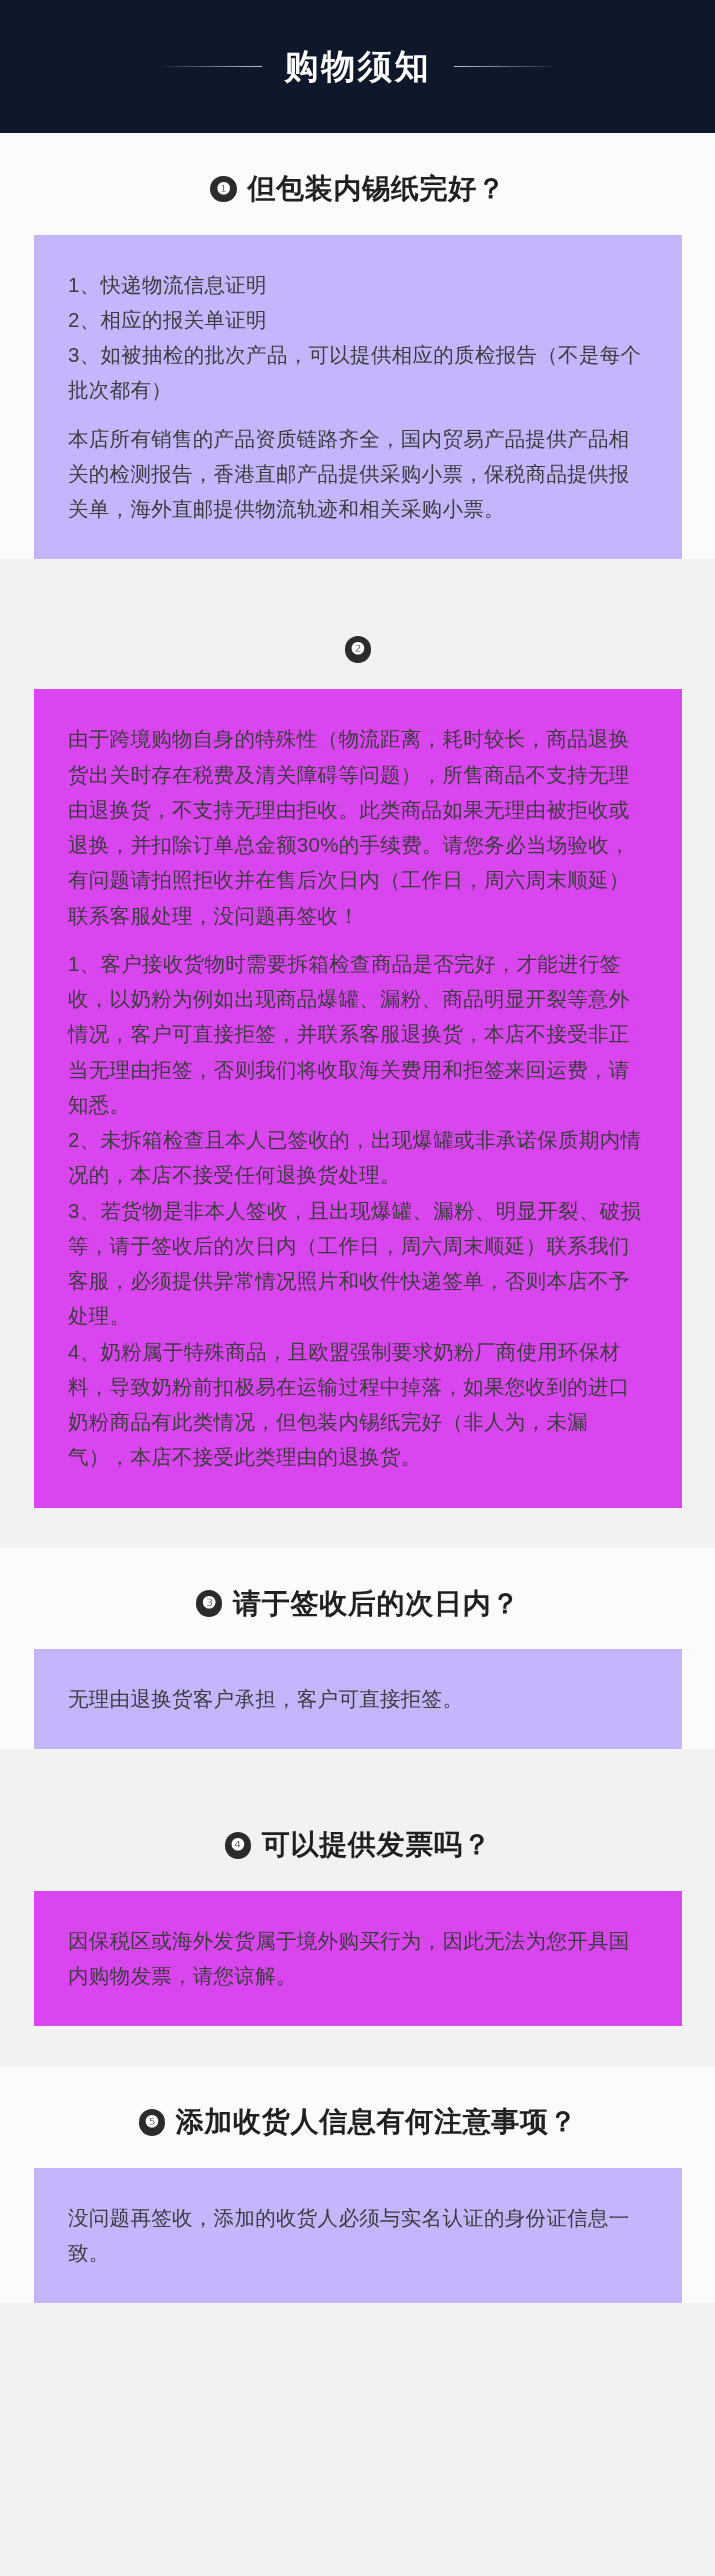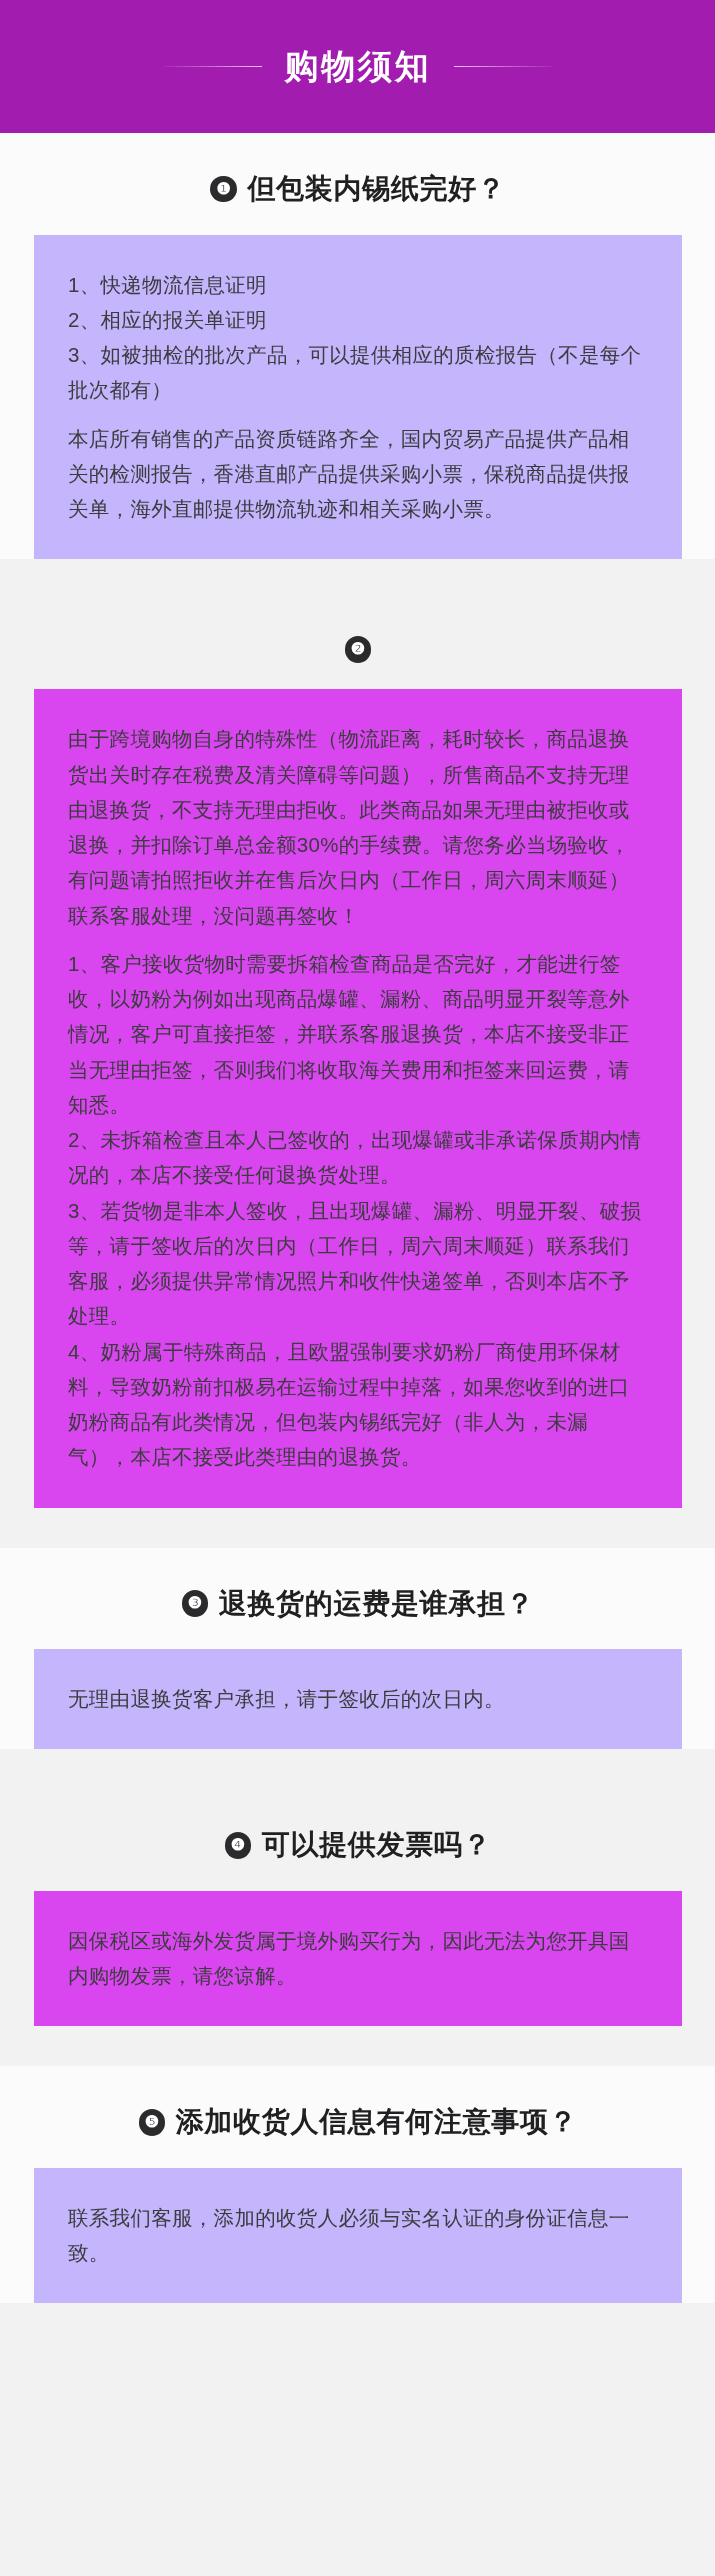--- a/index.html
+++ b/index.html
@@ -9,21 +9,21 @@
     font-family: "Liberation Sans", sans-serif;
   }
   body {
     width: 716px;
     min-height: 2576px;
     background: #f2f2f2;
   }
 
   
   .banner {
-    background: #a21caf;
+    background: #0f172a;
     height: 133px;
     display: flex;
     align-items: center;
     justify-content: center;
     gap: 22.5px;
   }
   .banner .rule {
     width: 99px;
     height: 1.3px;
     background: linear-gradient(to right, rgba(255,255,255,0.05), rgba(255,255,255,0.75));
@@ -117,39 +117,39 @@
     <p style="white-space:pre-line">1、客户接收货物时需要拆箱检查商品是否完好，才能进行签收，以奶粉为例如出现商品爆罐、漏粉、商品明显开裂等意外情况，客户可直接拒签，并联系客服退换货，本店不接受非正当无理由拒签，否则我们将收取海关费用和拒签来回运费，请知悉。
 2、未拆箱检查且本人已签收的，出现爆罐或非承诺保质期内情况的，本店不接受任何退换货处理。
 3、若货物是非本人签收，且出现爆罐、漏粉、明显开裂、破损等，请于签收后的次日内（工作日，周六周末顺延）联系我们客服，必须提供异常情况照片和收件快递签单，否则本店不予处理。
 4、奶粉属于特殊商品，且欧盟强制要求奶粉厂商使用环保材料，导致奶粉前扣极易在运输过程中掉落，如果您收到的进口奶粉商品有此类情况，但包装内锡纸完好（非人为，未漏气），本店不接受此类理由的退换货。</p>
   </div>
 </div>
 
 <div class="section light">
   <div class="sec-head">
     <span class="sec-num">❸</span>
-    <span class="sec-title">退换货的运费是谁承担？</span>
+    <span class="sec-title">请于签收后的次日内？</span>
   </div>
   <div class="card">
-    <p>无理由退换货客户承担，请于签收后的次日内。</p>
+    <p>无理由退换货客户承担，客户可直接拒签。</p>
   </div>
 </div>
 
 <div class="section grey">
   <div class="sec-head">
     <span class="sec-num">❹</span>
     <span class="sec-title">可以提供发票吗？</span>
   </div>
   <div class="card">
     <p>因保税区或海外发货属于境外购买行为，因此无法为您开具国内购物发票，请您谅解。</p>
   </div>
 </div>
 
 <div class="section light">
   <div class="sec-head">
     <span class="sec-num">❺</span>
     <span class="sec-title">添加收货人信息有何注意事项？</span>
   </div>
   <div class="card">
-    <p>联系我们客服，添加的收货人必须与实名认证的身份证信息一致。</p>
+    <p>没问题再签收，添加的收货人必须与实名认证的身份证信息一致。</p>
   </div>
 </div>
 
 
 </body></html>

